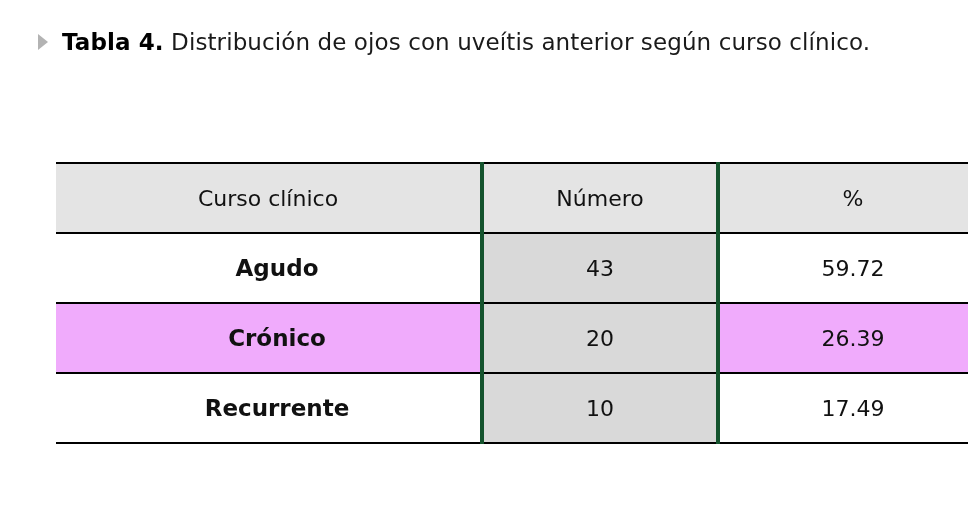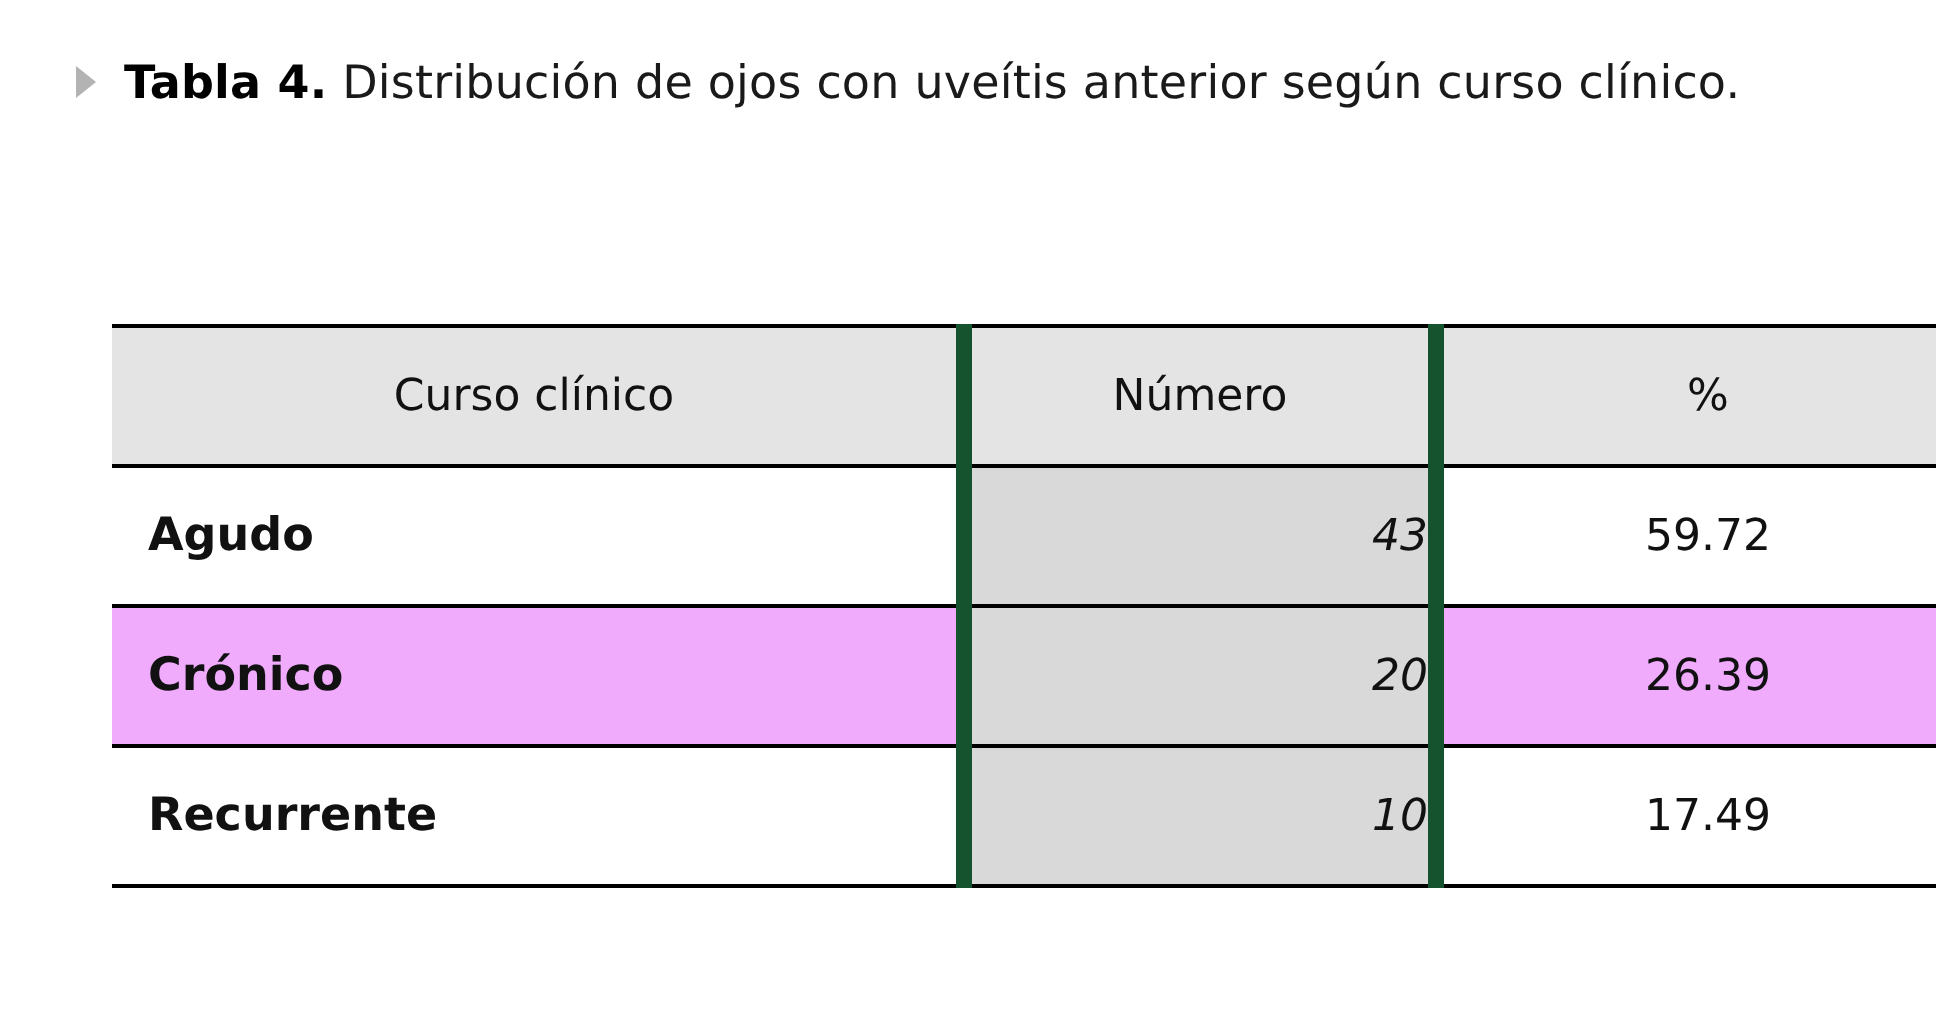--- a/index.html
+++ b/index.html
@@ -79,45 +79,44 @@
     vertical-align: middle;
   }
 
   
   col.c1 { width: 426px; }
   col.c2 { width: 236px; }
   col.c3 { width: 268px; }
 
   
   .col-sep-left {
-    border-left: 8px solid #14532d;
+    border-left: 4px solid #14532d;
   }
 
   thead th {
     background: #e4e4e4;
     font-weight: bold;
     text-align: center;
     font-size: 23px;
   }
 
   thead th.head-first {
     background: #e4e4e4;
   }
 
   tbody td.label-cell {
-    text-align: left;
+    text-align: center;
     padding-left: 18px;
     font-weight: bold;
     font-size: 23px;
   }
 
   tbody td.num-cell {
-    text-align: right;
+    text-align: center;
     background: #d9d9d9;
-    font-style: italic;
   }
 
   tbody td.pct-cell {
     text-align: center;
   }
 
   tbody tr.row-alt td.label-cell,
   tbody tr.row-alt td.pct-cell {
     background: #f0abfc;
   }

